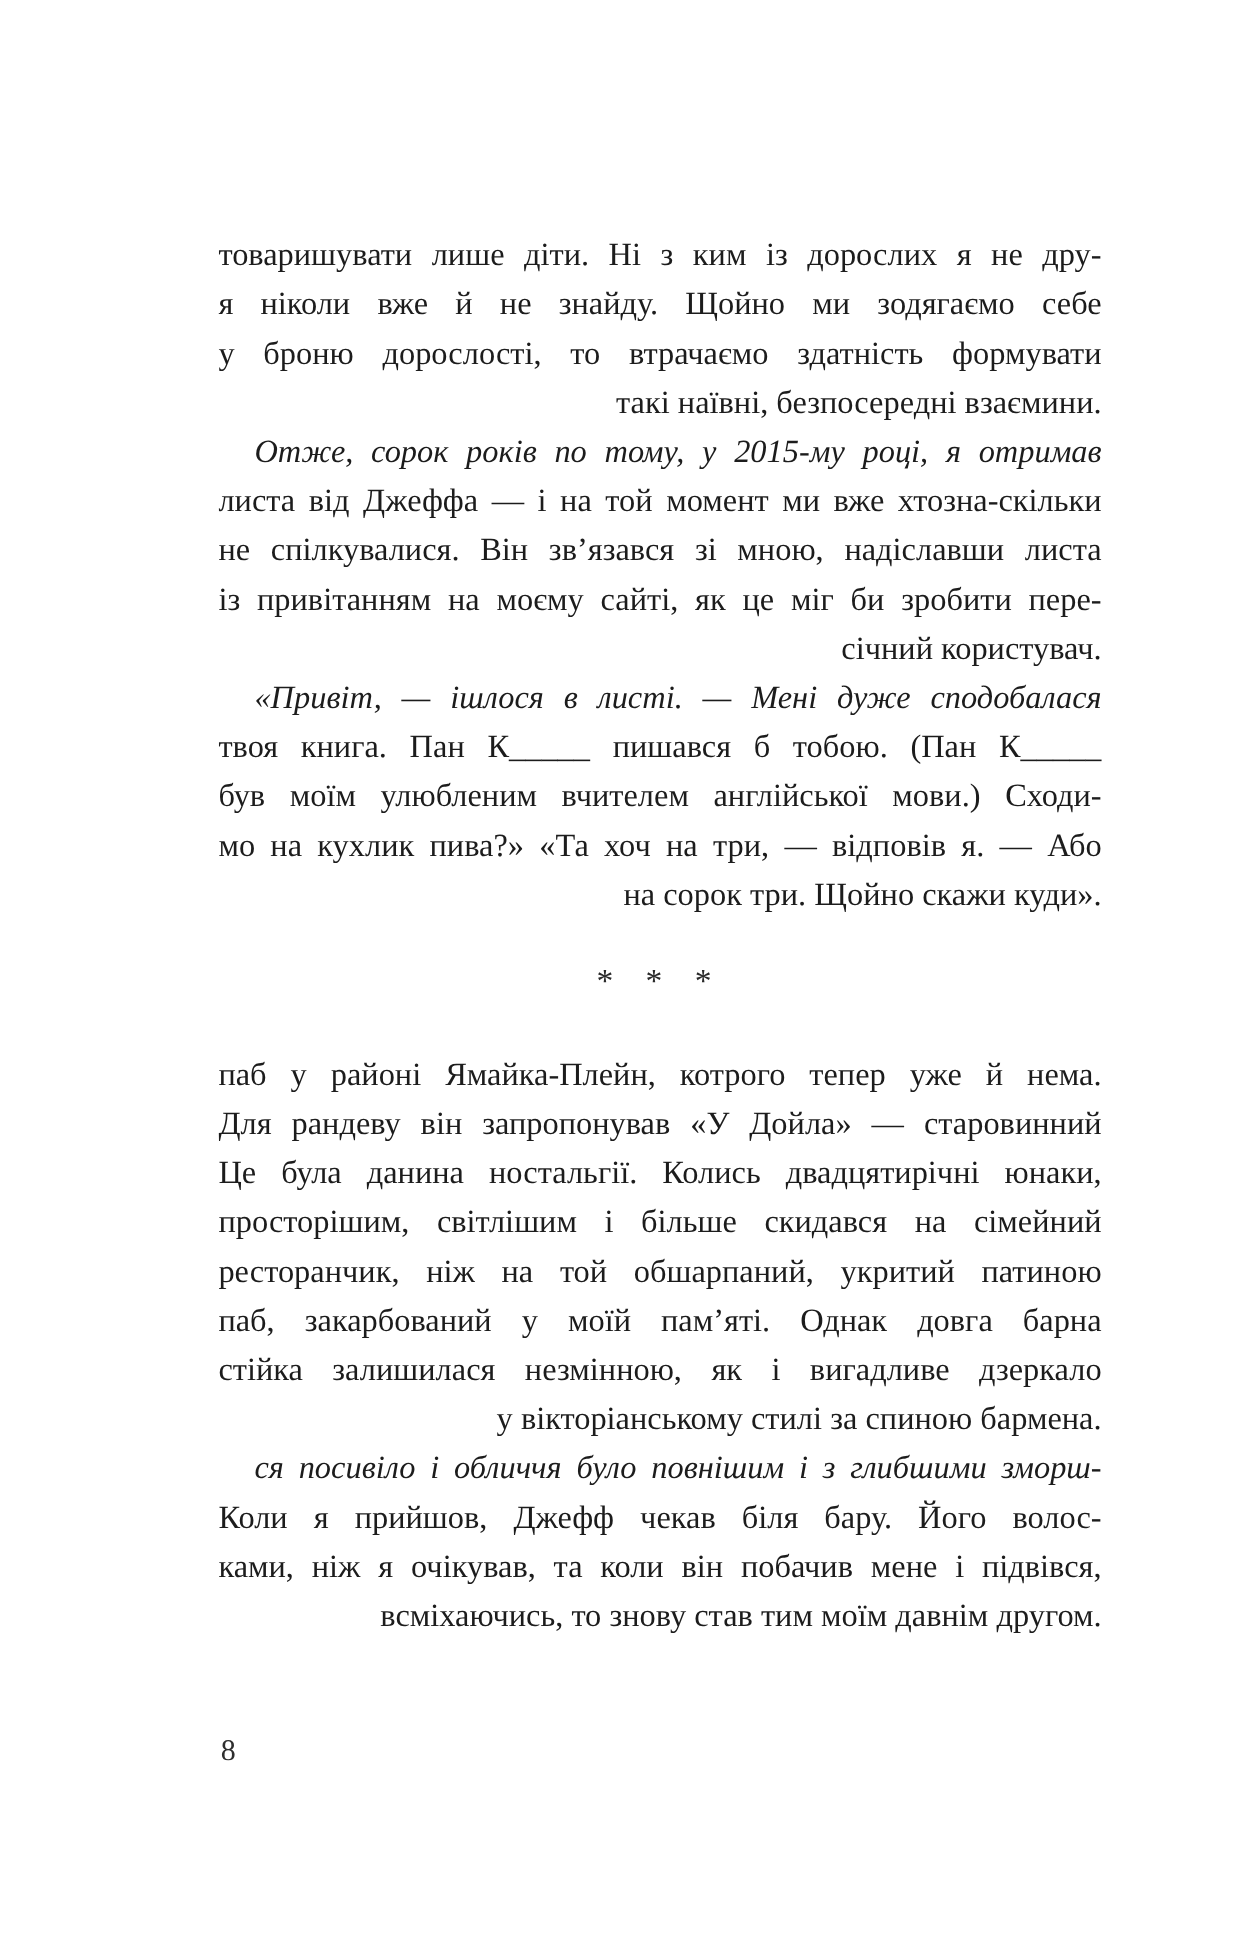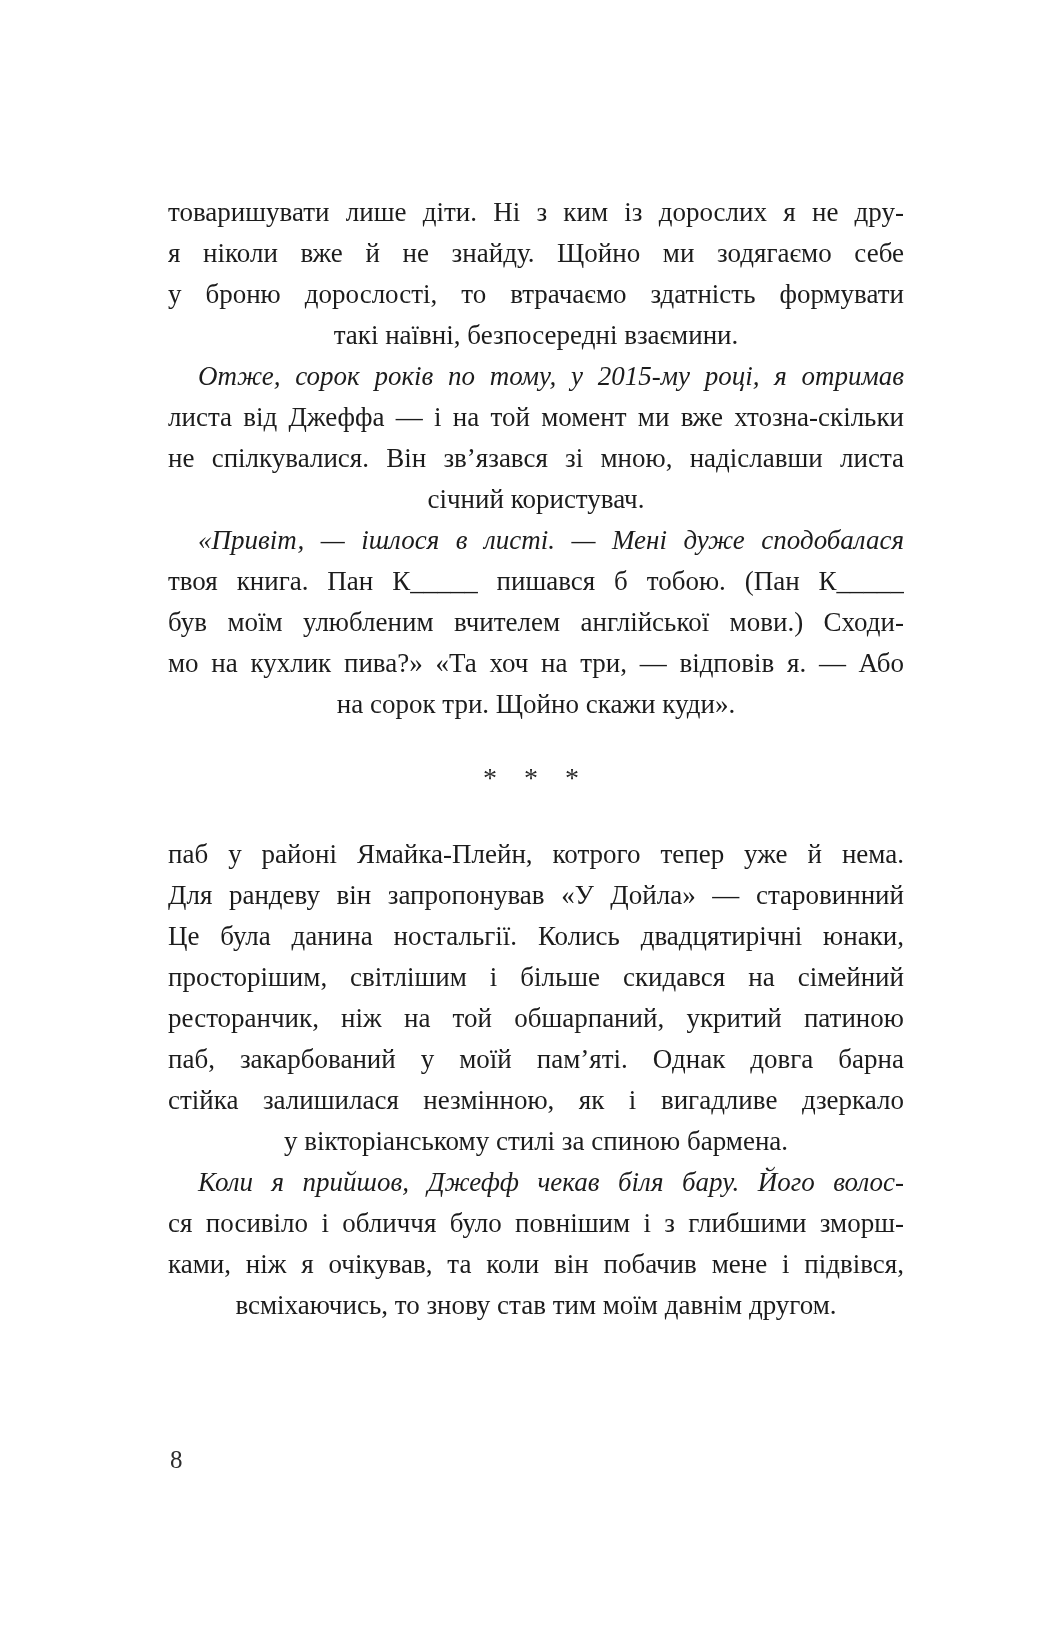--- a/index.html
+++ b/index.html
@@ -12,20 +12,21 @@
     background: #ffffff;
     position: relative;
     font-family: "Liberation Serif", "DejaVu Serif", serif;
     color: #1c1c1c;
     overflow: hidden;
   }
   .page {
     position: absolute;
     inset: 0;
     background: #ffffff;
+    margin-left: 14px;
   }
   .text-block {
     position: absolute;
     left: 168px;
     top: 192px;
     width: 736px;
     font-size: 27px;
     line-height: 41px;
   }
   .paragraph {
@@ -39,21 +40,21 @@
     white-space: normal;
   }
   
   .line:not(.last)::after {
     content: "";
     display: inline-block;
     width: 100%;
     height: 0;
   }
   .line.last {
-    text-align: center;
+    text-align: right;
     font-family: Liberation Serif, serif;
   }
   .paragraph.indent .line:first-child {
     text-indent: 30px;
     font-style: italic;
   }
   .separator {
     height: 41px;
     margin: 32px 0 36px 0;
     text-align: center;
@@ -79,20 +80,21 @@
       <div class="paragraph">
         <div class="line">товаришувати лише діти. Ні з ким із дорослих я не дру-</div>
         <div class="line">я ніколи вже й не знайду. Щойно ми зодягаємо себе</div>
         <div class="line">у броню дорослості, то втрачаємо здатність формувати</div>
         <div class="line last">такі наївні, безпосередні взаємини.</div>
       </div>
       <div class="paragraph indent">
         <div class="line">Отже, сорок років по тому, у 2015-му році, я отримав</div>
         <div class="line">листа від Джеффа — і на той момент ми вже хтозна-скільки</div>
         <div class="line">не спілкувалися. Він зв’язався зі мною, надіславши листа</div>
+        <div class="line">із привітанням на моєму сайті, як це міг би зробити пере-</div>
         <div class="line last">січний користувач.</div>
       </div>
       <div class="paragraph indent">
         <div class="line">«Привіт, — ішлося в листі. — Мені дуже сподобалася</div>
         <div class="line">твоя книга. Пан К_____ пишався б тобою. (Пан К_____</div>
         <div class="line">був моїм улюбленим вчителем англійської мови.) Сходи-</div>
         <div class="line">мо на кухлик пива?» «Та хоч на три, — відповів я. — Або</div>
         <div class="line last">на сорок три. Щойно скажи куди».</div>
       </div>
       <div class="separator">* * *</div>
@@ -100,22 +102,22 @@
         <div class="line">паб у районі Ямайка-Плейн, котрого тепер уже й нема.</div>
         <div class="line">Для рандеву він запропонував «У Дойла» — старовинний</div>
         <div class="line">Це була данина ностальгії. Колись двадцятирічні юнаки,</div>
         <div class="line">просторішим, світлішим і більше скидався на сімейний</div>
         <div class="line">ресторанчик, ніж на той обшарпаний, укритий патиною</div>
         <div class="line">паб, закарбований у моїй пам’яті. Однак довга барна</div>
         <div class="line">стійка залишилася незмінною, як і вигадливе дзеркало</div>
         <div class="line last">у вікторіанському стилі за спиною бармена.</div>
       </div>
       <div class="paragraph indent">
+        <div class="line">ся посивіло і обличчя було повнішим і з глибшими зморш-</div>
         <div class="line">Коли я прийшов, Джефф чекав біля бару. Його волос-</div>
-        <div class="line">ся посивіло і обличчя було повнішим і з глибшими зморш-</div>
         <div class="line">ками, ніж я очікував, та коли він побачив мене і підвівся,</div>
         <div class="line last">всміхаючись, то знову став тим моїм давнім другом.</div>
       </div>
     </div>
 
   <div class="page-number">8</div>
 
 </div>
 
 </body></html>

